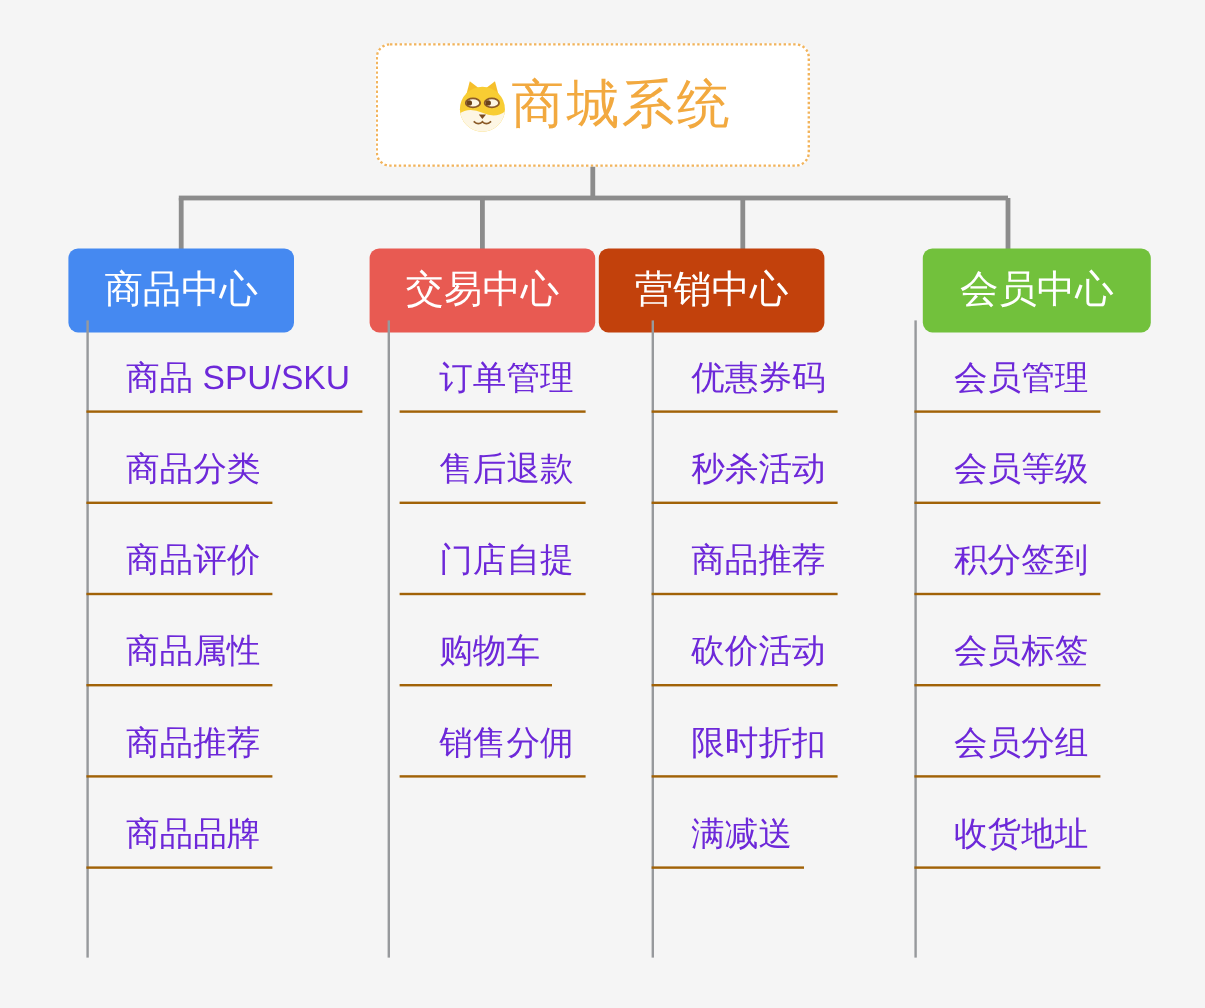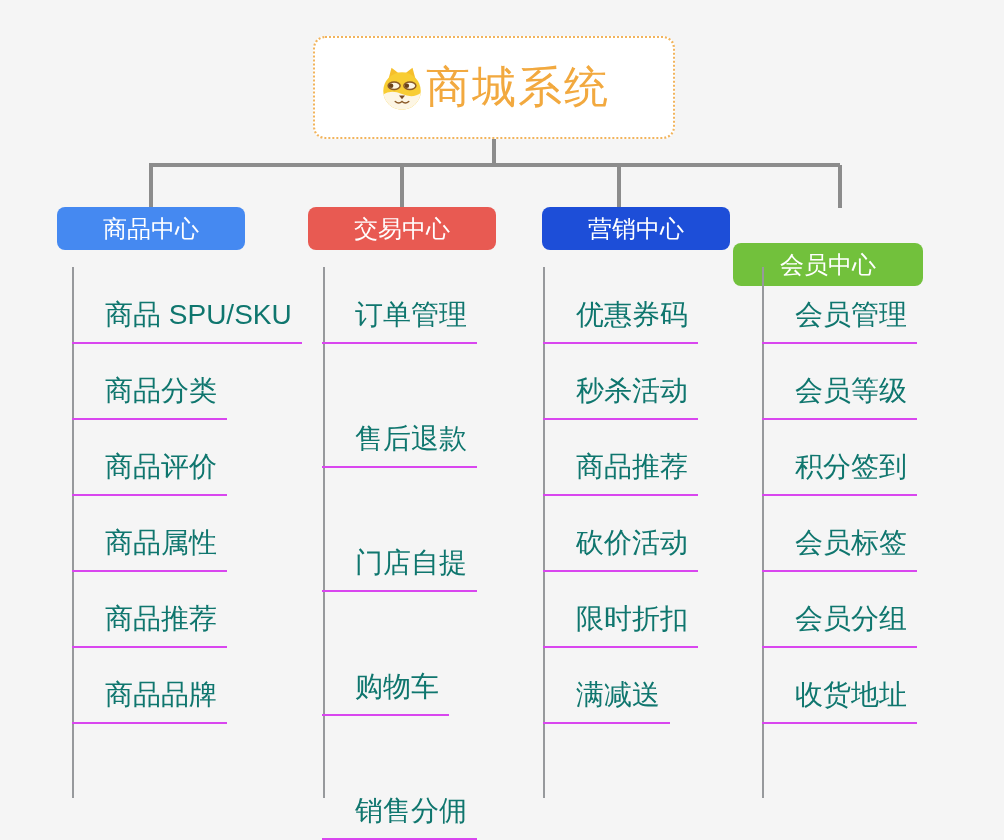--- a/index.html
+++ b/index.html
@@ -41,35 +41,35 @@
   .trunk-horizontal{ left: 149px; top: 163px; width: 691px; height: 4px; }
   .stub-1 { left: 149px; top: 165px; width: 4px; height: 43px; }
   .stub-2 { left: 400px; top: 165px; width: 4px; height: 43px; }
   .stub-3 { left: 617px; top: 165px; width: 4px; height: 43px; }
   .stub-4 { left: 838px; top: 165px; width: 4px; height: 43px; }
 
   
   .branch-box {
     position: absolute;
     top: 207px;
-    height: 43px;
+    height: 70px;
     width: 188px;
     border-radius: 8px;
     display: flex;
     align-items: center;
     justify-content: center;
     color: #ffffff;
-    font-size: 24px;
+    font-size: 32px;
     white-space: nowrap;
     cursor: default;
   }
   .branch-1 { left: 57px;  background: #4589f1; }
   .branch-2 { left: 308px; background: #e85a52; }
-  .branch-3 { left: 542px; background: #1d4ed8; text-align: right; }
-  .branch-4 { left: 733px; width: 190px; background: #72c13c; margin-top: 36px; }
+  .branch-3 { left: 499px; background: #c2410c; text-align: right; }
+  .branch-4 { left: 769px; width: 190px; background: #72c13c; }
 
   
   .leaf-vline {
     position: absolute;
     top: 267px;
     width: 2px;
     height: 531px;
     background: #97999c;
   }
   .vline-1 { left: 72px; }
@@ -78,32 +78,32 @@
   .vline-4 { left: 762px; }
 
   .leaf-col {
     position: absolute;
     top: 267.6px;
     display: flex;
     flex-direction: column;
     align-items: flex-start;
   }
   .col-1 { left: 72px; }
-  .col-2 { left: 322px; gap: 48px; }
+  .col-2 { left: 333px; }
   .col-3 { left: 543px; }
   .col-4 { left: 762px; }
 
   .leaf-item {
     height: 76px;
     display: flex;
     align-items: flex-end;
     padding: 0 10px 8px 33px;
-    border-bottom: 2px solid #d946ef;
+    border-bottom: 2px solid #a16207;
     font-size: 28px;
-    color: #0f766e;
+    color: #6d28d9;
     white-space: nowrap;
   }
 </style>
 </head>
 <body>
 
 <div class="canvas">
 
   <div class="root-node">
     <svg class="root-icon" viewBox="0 0 64 64" aria-hidden="true">

